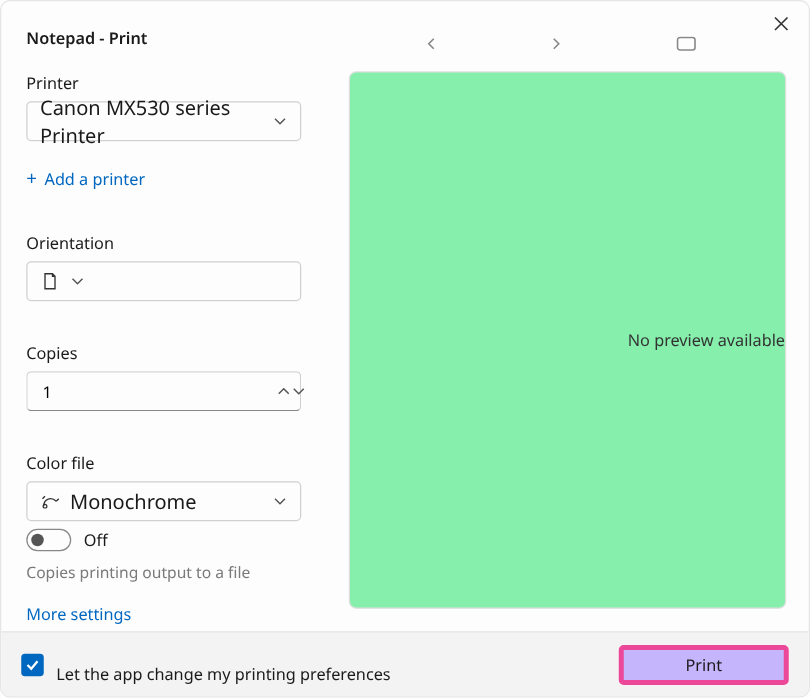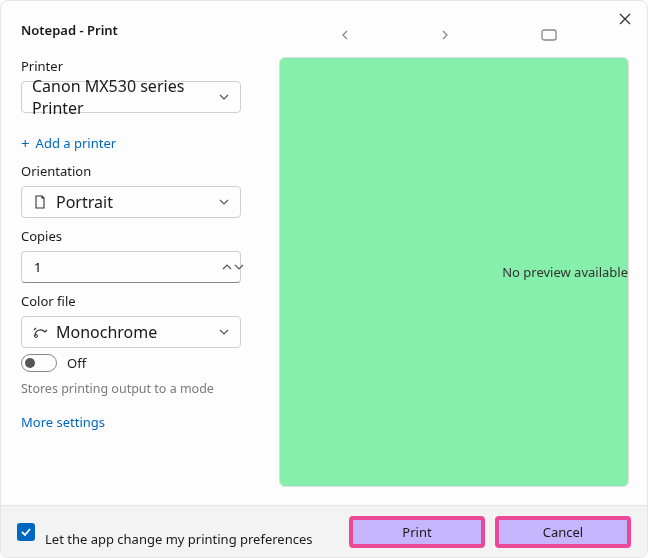--- a/index.html
+++ b/index.html
@@ -42,21 +42,21 @@
   .preview-nav span { width: 20px; text-align: center; }
   .left-panel {
     position: absolute;
     top: 56px;
     left: 20px;
     width: 220px;
   }
   .label {
     font-size: 13px;
     color: #1a1a1a;
-    margin-top: 9px;
+    margin-top: 32px;
     margin-bottom: 6px;
   }
   .label:first-child { margin-top: 0; }
   .combo {
     display: flex;
     align-items: center;
     height: 32px;
     padding: 0 10px;
     border: 1px solid #d0d0d0;
     border-radius: 4px;
@@ -229,21 +229,20 @@
   </div>
   <div class="link plus">Add a printer</div>
 
   <div class="label">Orientation</div>
   <div class="combo">
     <span class="icon">
       <svg width="12" height="14" viewBox="0 0 12 14">
           <path d="M2 1 H8 L10 3 V13 H2 Z M8 1 V3 H10" stroke="currentColor" stroke-width="1.1" fill="none"></path>
         </svg>
     </span>
-    <span class="value">Portrait</span>
     <span class="chev">
       <svg width="12" height="12" viewBox="0 0 12 12">
           <path d="M2 4 L6 8 L10 4" stroke="currentColor" stroke-width="1.2" fill="none"></path>
         </svg>
     </span>
   </div>
 
   <div class="label">Copies</div>
   <div class="spinner">
     <input type="text" value="1" style="">
@@ -272,31 +271,30 @@
       <svg width="12" height="12" viewBox="0 0 12 12">
           <path d="M2 4 L6 8 L10 4" stroke="currentColor" stroke-width="1.2" fill="none"></path>
         </svg>
     </span>
   </div>
 
   <div class="toggle-row">
     <div class="toggle"></div>
     <div class="toggle-state">Off</div>
   </div>
-  <div class="hint">Stores printing output to a mode</div>
+  <div class="hint">Copies printing output to a file</div>
 
   <div class="link more">More settings</div>
 </div>
 
 <div class="preview">
   <span>No preview available</span>
 </div>
 
 <div class="footer">
   <div class="checkbox">
     <svg width="12" height="12" viewBox="0 0 12 12">
         <path d="M2 6 L5 9 L10 3" stroke="white" stroke-width="1.8" fill="none"></path>
       </svg>
   </div>
   <div class="footer-label">Let the app change my printing preferences</div>
   <div class="btn">Print</div>
-  <div class="btn">Cancel</div>
 </div>
 
 </body></html>

